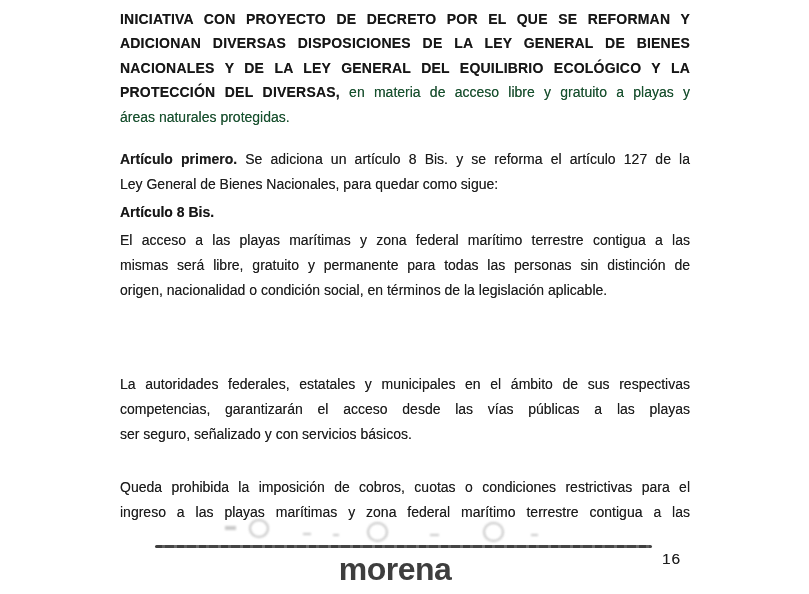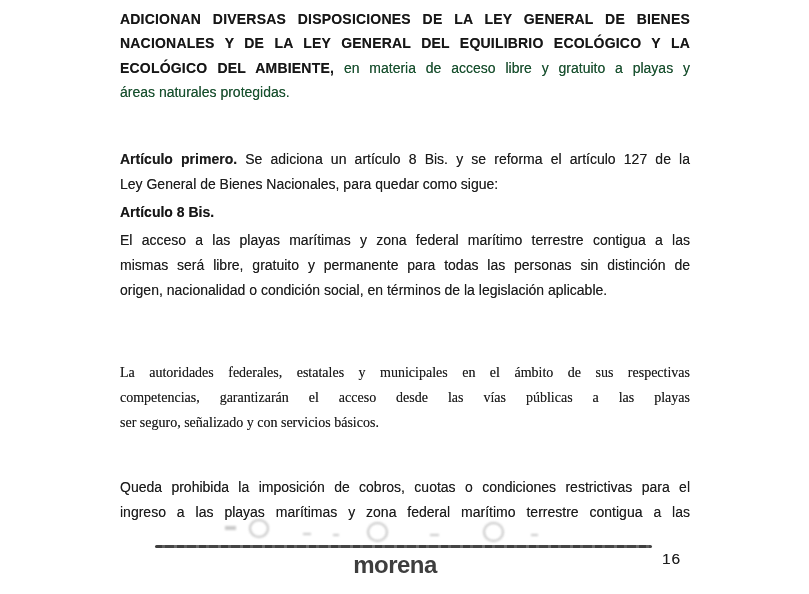--- a/index.html
+++ b/index.html
@@ -32,21 +32,21 @@
 
   .doc-title { top: 7px; }
   .doc-title .line { line-height: 24.4px; font-weight: bold; letter-spacing: 0.2px; color: #161616; }
   .doc-title .line .r { font-weight: normal; letter-spacing: 0; color: #14532d; }
 
   .para .line { line-height: 25px; }
   .para-primero { top: 147px; }
   .heading-8bis { top: 200px; font-weight: bold; line-height: 25px; color: #161616;
                   text-shadow: 0 0 0.5px rgba(20,20,20,0.55); }
   .para-acceso { top: 228px; }
-  .para-autoridades { top: 360px; font-family: Liberation Serif, serif; }
+  .para-autoridades { top: 372px; }
   .para-queda { top: 451px; margin-top: 24px; }
 
   
   .ring {
     position: absolute;
     border: 2px solid #bcbcbc;
     border-radius: 50%;
     filter: blur(1.2px);
     opacity: 0.85;
   }
@@ -78,36 +78,37 @@
     font-size: 15.5px;
     color: #1e1e1e;
     letter-spacing: 1px;
     text-shadow: 0 0 0.5px rgba(20,20,20,0.5);
   }
   .brand {
     position: absolute;
     left: 0; top: 551px;
     width: 790px;
     text-align: center;
-    font-size: 24px;
+    font-size: 32px;
     font-weight: bold;
     letter-spacing: -0.5px;
     color: #3e3e3e;
     filter: blur(0.3px);
   }
 </style>
 </head>
 <body>
 
 <div class="page">
 
   <div class="block doc-title">
+    <div class="line"><span class="b">INICIATIVA CON PROYECTO DE DECRETO POR EL QUE SE REFORMAN Y</span><span class="r"></span></div>
     <div class="line"><span class="b">ADICIONAN DIVERSAS DISPOSICIONES DE LA LEY GENERAL DE BIENES</span><span class="r"></span></div>
     <div class="line"><span class="b">NACIONALES Y DE LA LEY GENERAL DEL EQUILIBRIO ECOLÓGICO Y LA</span><span class="r"></span></div>
-    <div class="line"><span class="b">ECOLÓGICO DEL AMBIENTE,</span><span class="r"> en materia de acceso libre y gratuito a playas y</span></div>
+    <div class="line"><span class="b">PROTECCIÓN DEL DIVERSAS,</span><span class="r"> en materia de acceso libre y gratuito a playas y</span></div>
     <div class="line left"><span class="r">áreas naturales protegidas.</span></div>
   </div>
 
   <div class="block para para-primero">
     <div class="line"><span class="b">Artículo primero.</span><span> Se adiciona un artículo 8 Bis. y se reforma el artículo 127 de la</span></div>
     <div class="line left"><span>Ley General de Bienes Nacionales, para quedar como sigue:</span></div>
   </div>
 
   <div class="block heading-8bis">Artículo 8 Bis.</div>
 

